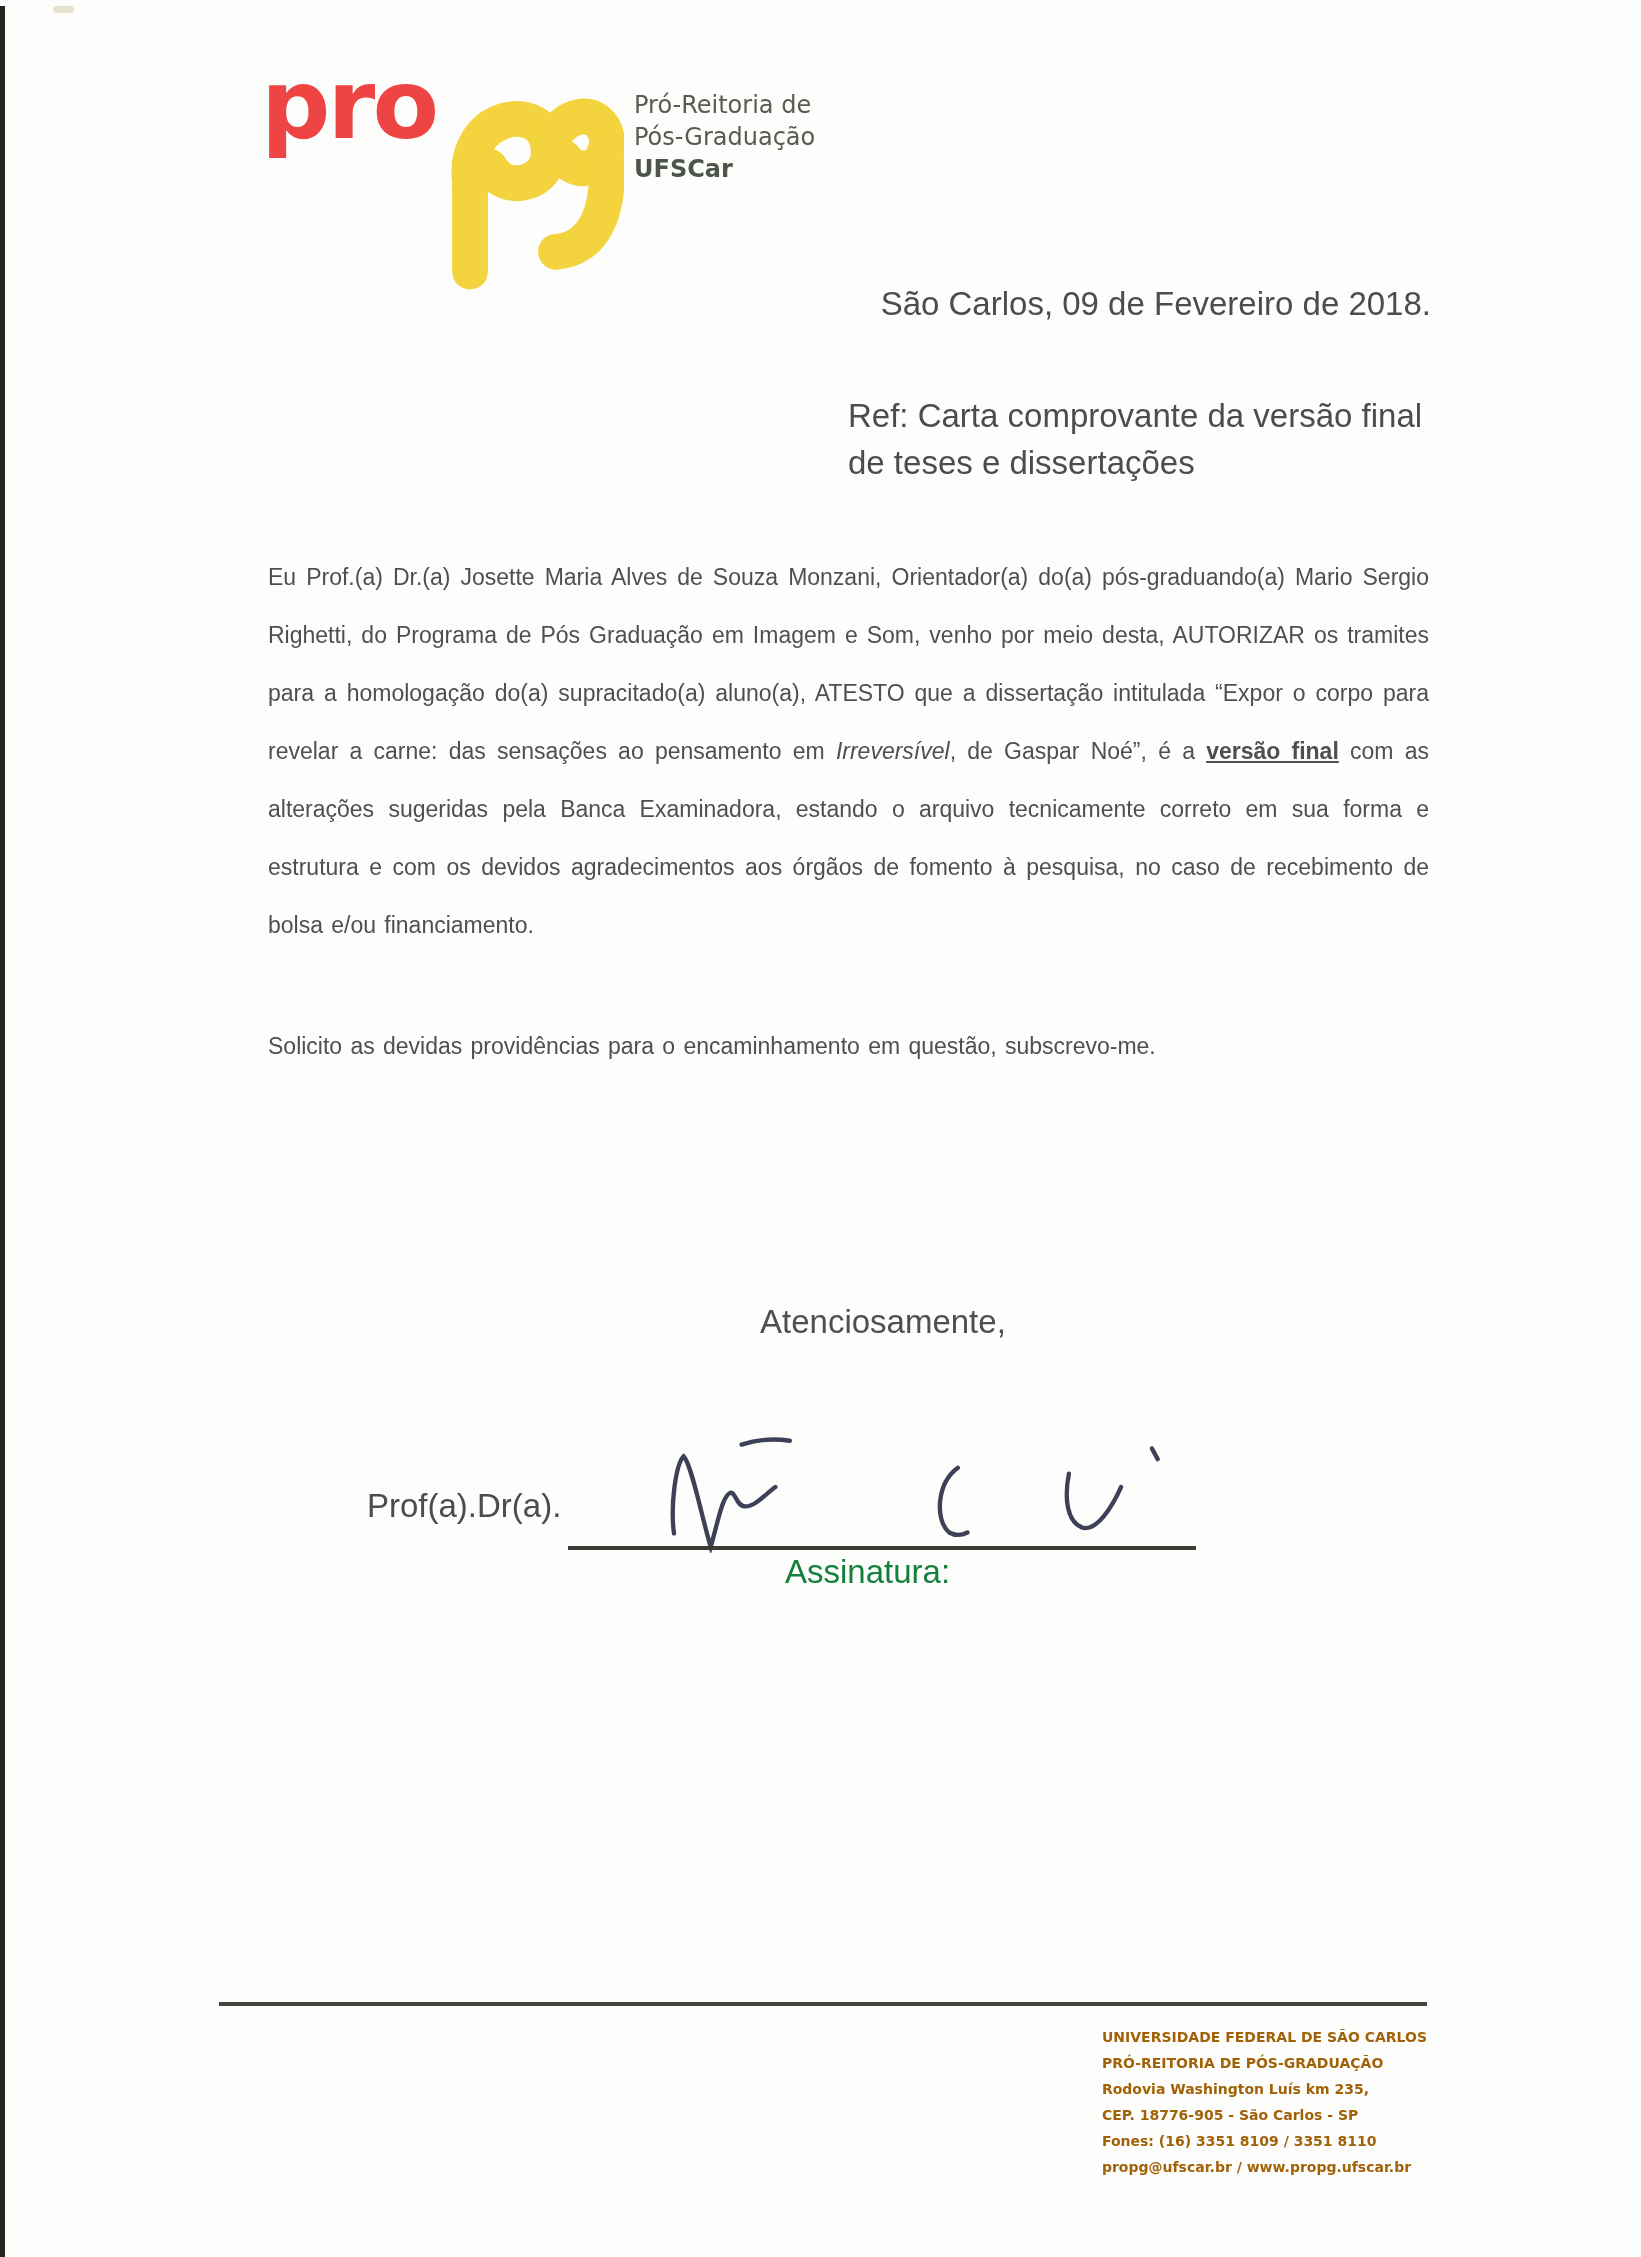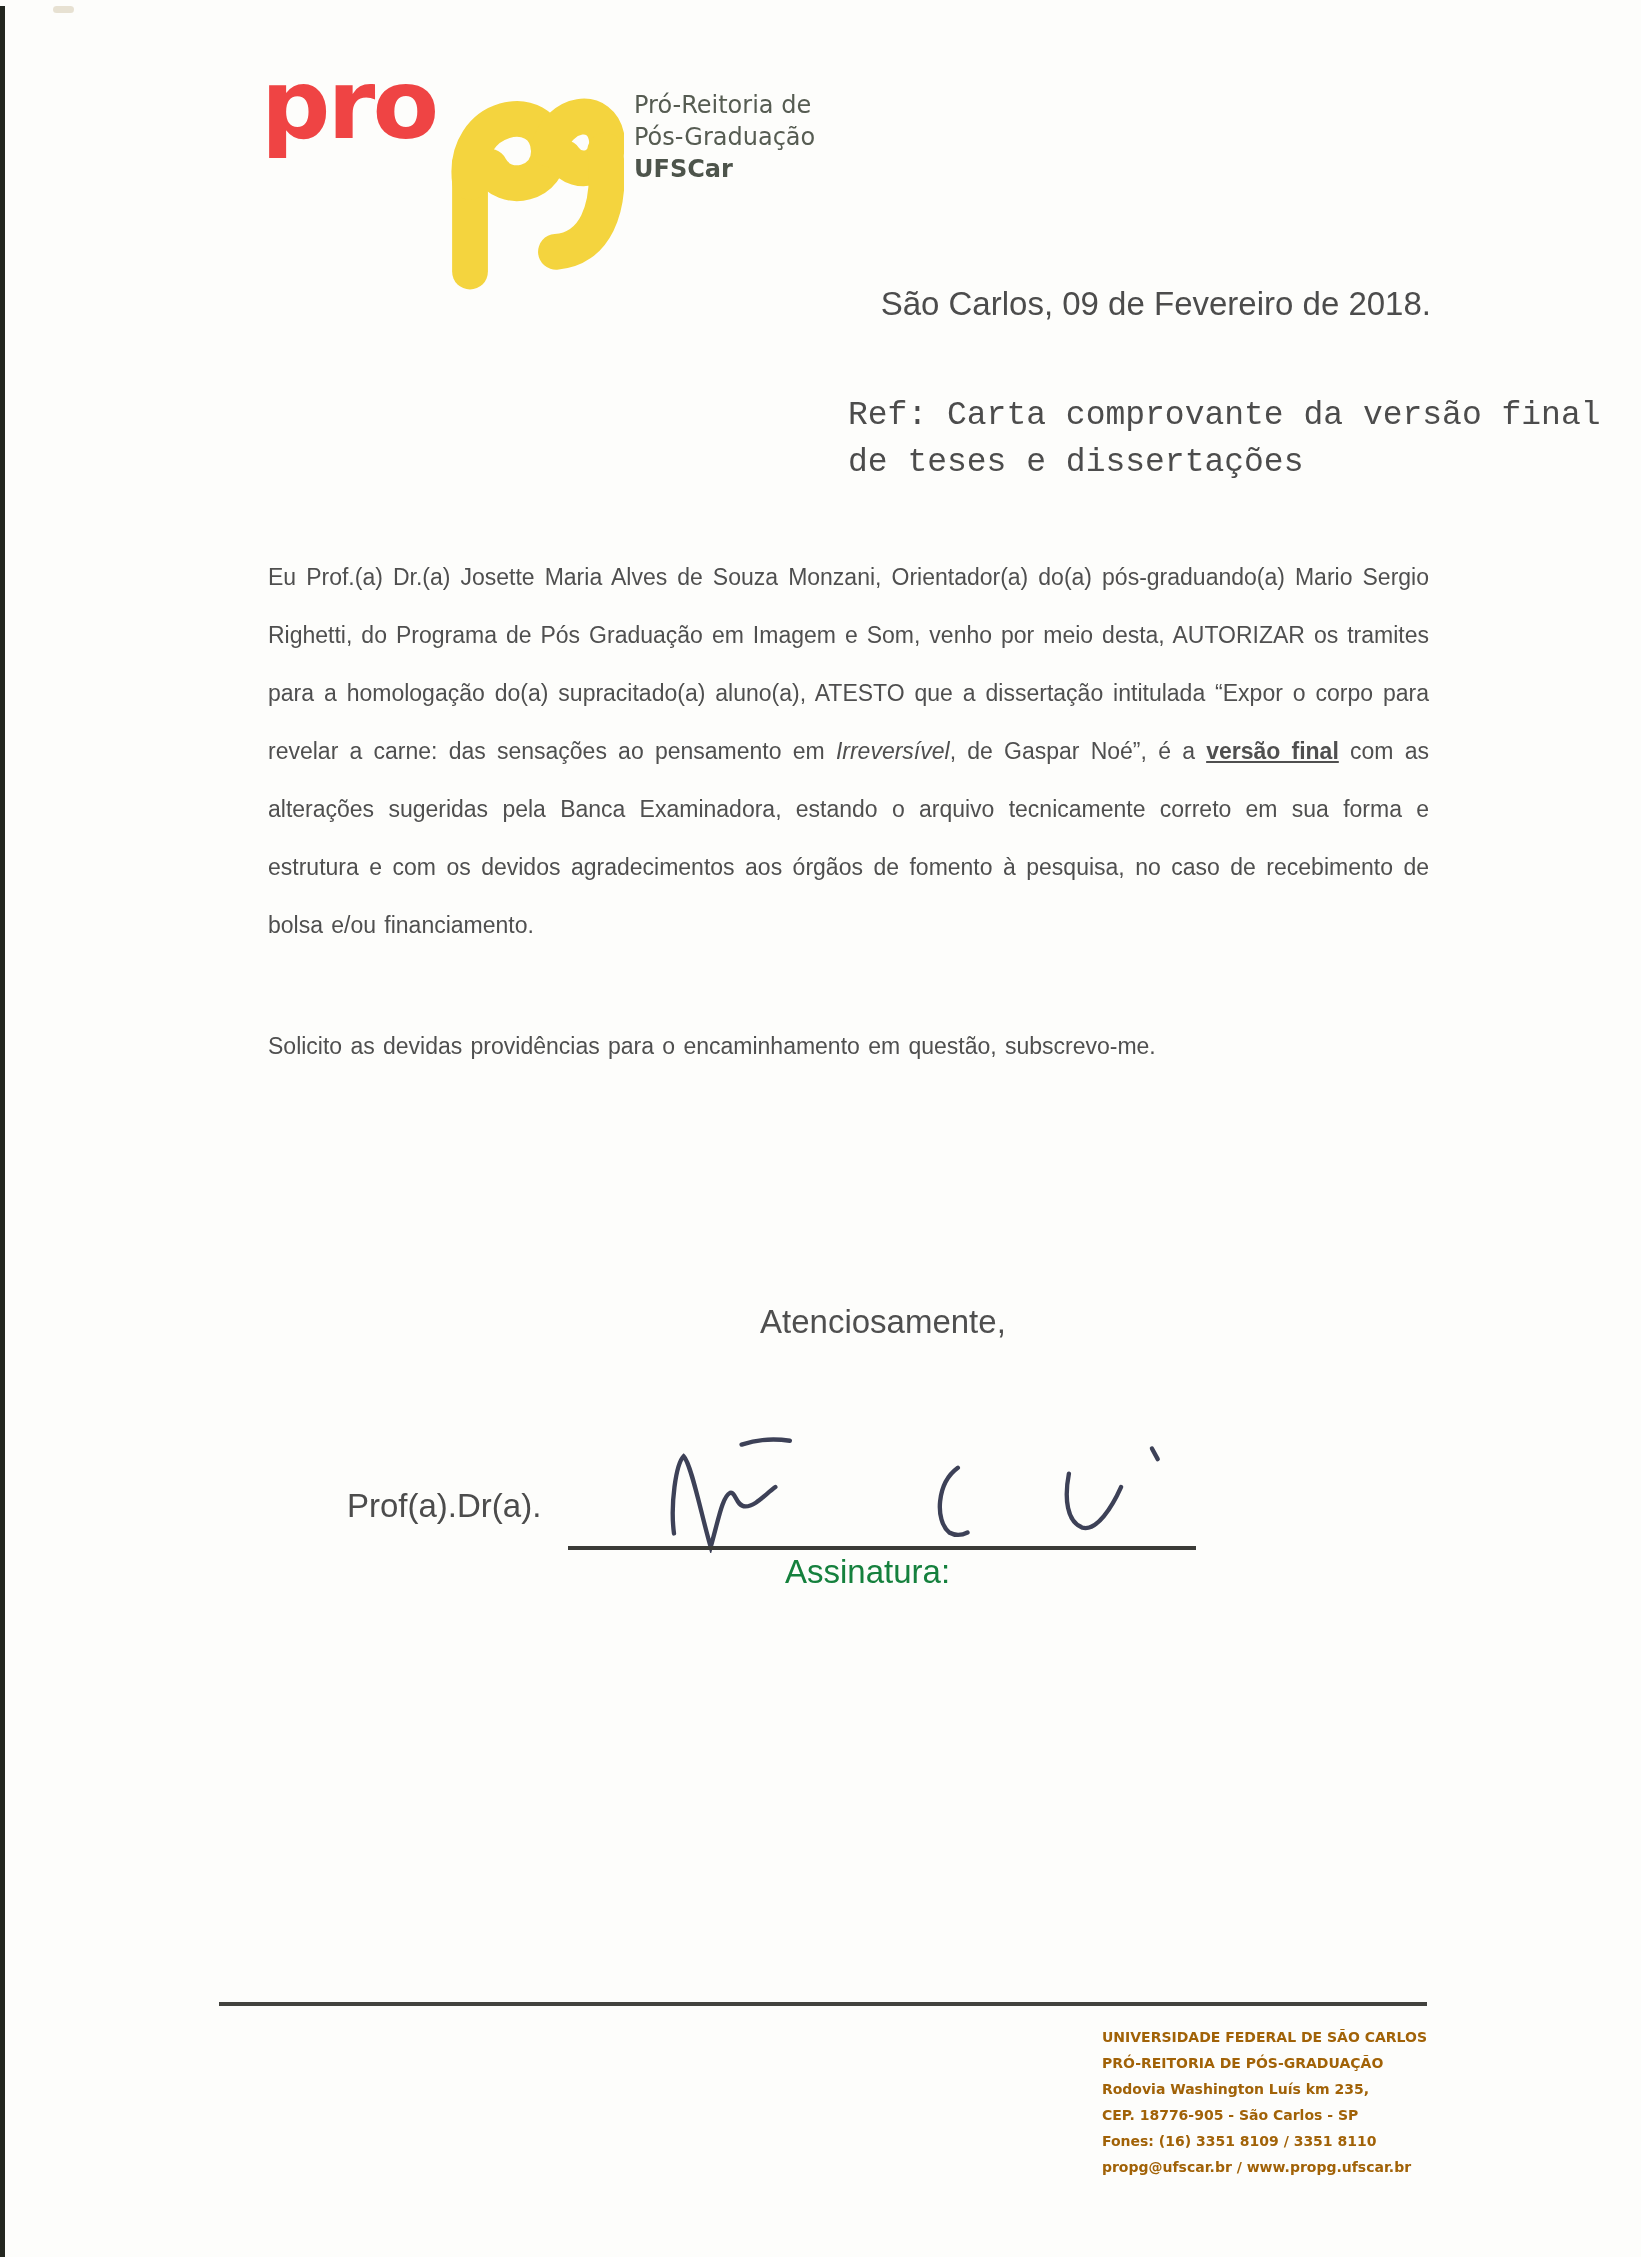--- a/index.html
+++ b/index.html
@@ -34,37 +34,37 @@
     font-size:24px;line-height:32px;color:#565c52;
   }
   .org-block .bold{font-weight:bold;color:#4d544b;}
   
   .date-line{
     position:absolute;right:210px;top:285px;
     font-size:33px;color:#4c4c4c;
   }
   .ref-block{
     position:absolute;left:848px;top:392px;
-    font-size:33px;line-height:47px;color:#4c4c4c;font-family:Liberation Mono, monospace;
+    font-size:33px;line-height:47px;color:#4c4c4c;
   }
   .body-block{
     position:absolute;left:268px;top:548px;width:1161px;
     font-size:23px;line-height:58px;color:#4f4f4f;
     text-align:justify;word-spacing:1.9px;
   }
   .body-block p{margin:0;}
   .body-block p + p{margin-top:63px;}
   .body-block .it{font-style:italic;}
   .body-block .bu{font-weight:bold;text-decoration:underline;}
   .closing{
     position:absolute;left:760px;top:1303px;
     font-size:33px;color:#4f4f4f;text-align:center;
   }
   
-  .sig-label{position:absolute;left:347px;top:1487px;font-size:33px;color:#4c4c4c;}
+  .sig-label{position:absolute;left:367px;top:1487px;font-size:33px;color:#4c4c4c;}
   .sig-line{position:absolute;left:568px;top:1546px;width:628px;height:3.9px;background:#3b3b37;}
   .sig-caption{position:absolute;left:785px;top:1553px;font-size:33px;color:#15803d;}
   .sig-svg{position:absolute;left:618px;top:1427px;width:560px;height:126px;}
   
   .footer-rule{position:absolute;left:219px;top:2002px;width:1208px;height:3.9px;background:#42423e;}
   .footer-block{
     position:absolute;right:214px;top:2024px;
     text-align:left;
     font-family:"DejaVu Sans",sans-serif;
     font-weight:bold;font-size:14px;line-height:26px;

